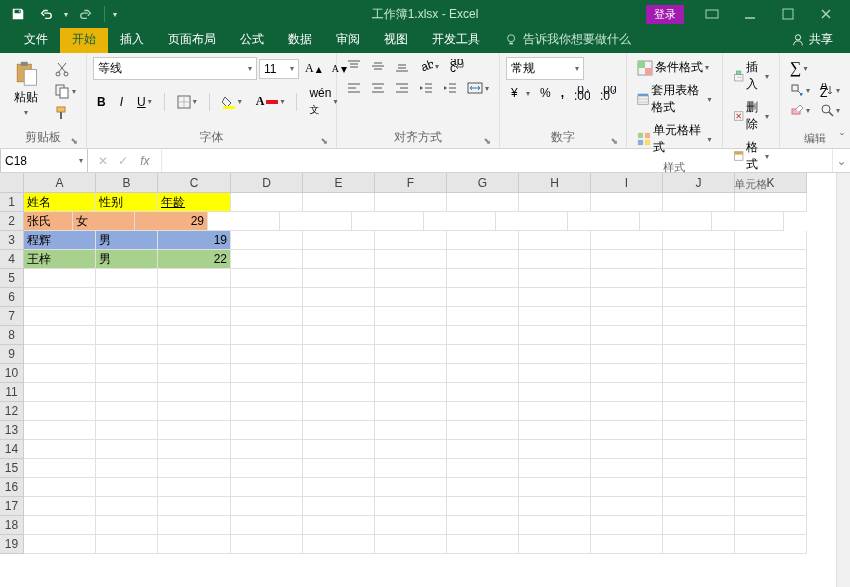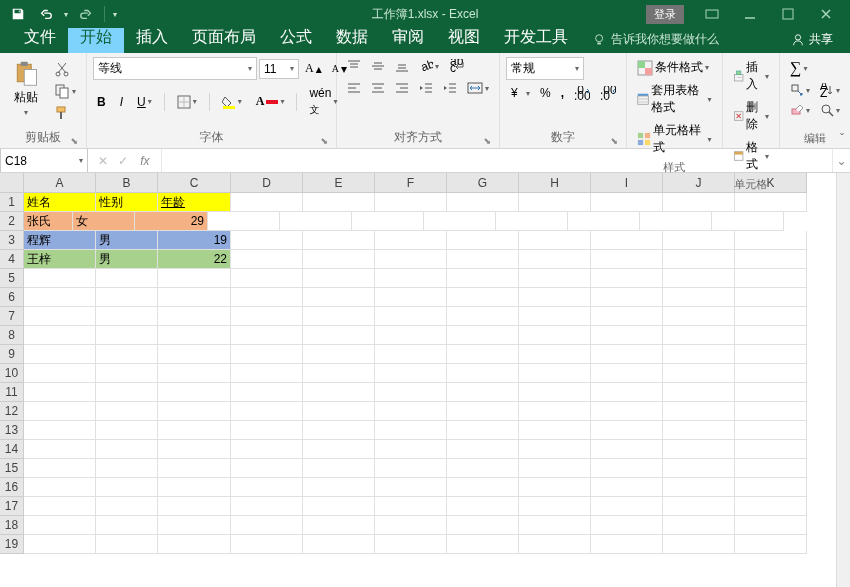--- a/index.html
+++ b/index.html
@@ -3,25 +3,25 @@
 <meta charset="utf-8">
 <style>
 *{box-sizing:border-box;margin:0;padding:0;font-family:"Microsoft YaHei",sans-serif;font-size:12px;user-select:none}
 body{background:#fff;width:850px;height:587px;overflow:hidden;display:flex;flex-direction:column}
 .titlebar{height:28px;background:#0f6238;display:flex;align-items:center;color:#fff;position:relative}
 .qat{display:flex;align-items:center;gap:8px;padding:0 8px}
 .qat-btn{width:20px;height:20px;display:flex;align-items:center;justify-content:center;cursor:pointer}
 .qat-sep{width:1px;height:16px;background:#3a8560}
 .title-center{position:absolute;left:50%;transform:translateX(-50%);color:#c9e5d5;font-size:12px}
 .win-controls{margin-left:auto;display:flex;align-items:center;gap:2px;padding-right:6px}
-.login-btn{background:#737373;padding:2px 8px;font-size:11px;margin-right:8px}
+.login-btn{background:#a21caf;padding:2px 8px;font-size:11px;margin-right:8px}
 .win-btn{width:36px;height:22px;display:flex;align-items:center;justify-content:center;color:#a8d4bc;cursor:pointer}
 .tabs{height:25px;background:#0f6238;display:flex;align-items:flex-end;padding-left:12px;color:#fff}
-.tab{padding:5px 12px;cursor:pointer;font-size:16px}
-.tab.active{background:#7dd3fc;color:#0f6238}
+.tab{padding:5px 12px;cursor:pointer;font-size:12px}
+.tab.active{background:#eab308;color:#0f6238}
 .tell-me{margin-left:8px;display:flex;align-items:center;gap:4px;color:#c9e5d5;padding:5px}
 .share{margin-left:auto;margin-right:12px;color:#fff;display:flex;align-items:center;gap:4px;padding:5px}
 .ribbon{height:96px;background:#f3f3f3;border-bottom:1px solid #d4d4d4;display:flex;position:relative}
 .ribbon-collapse{position:absolute;right:6px;bottom:2px;color:#777;cursor:pointer}
 .group{display:flex;flex-direction:column;border-right:1px solid #e1e1e1;padding:2px 6px 0}
 .group-content{flex:1;display:flex;align-items:flex-start;gap:4px}
 .group-label{text-align:center;color:#666;font-size:11px;padding:2px 0;position:relative}
 .group-label .launcher{position:absolute;right:2px;bottom:2px;color:#888;font-size:9px}
 .big-btn{display:flex;flex-direction:column;align-items:center;padding:4px 6px;cursor:pointer;gap:2px}
 .big-btn svg{width:28px;height:28px}

